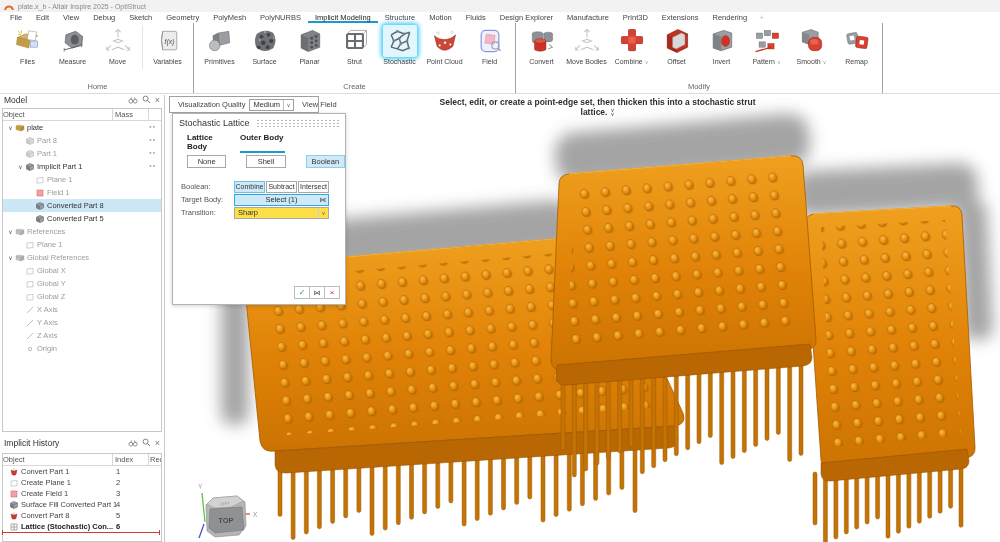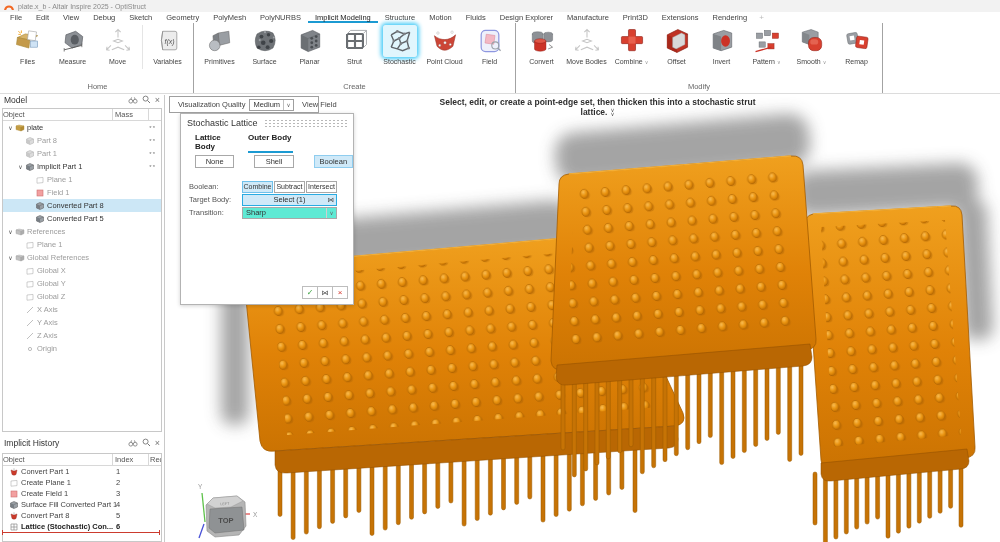--- a/index.html
+++ b/index.html
@@ -81,21 +81,21 @@
     display:flex; align-items:center; justify-content:center; }
   .viewbar-btn { font-size:7.5px; color:#444; padding:0 4px; white-space:nowrap; }
 
   
   .prompt { position:absolute; left:425px; top:97px; width:345px; text-align:center; z-index:4;
     font-size:8.5px; font-weight:bold; color:#2e2e2e; }
   .dbl-chev { display:inline-block; font-size:5.5px; line-height:3.5px; color:#555;
     vertical-align:middle; margin-left:3px; font-weight:normal; }
 
   
-  .dialog { position:absolute; left:180px; top:113px; width:174px; height:192px; z-index:5;
+  .dialog { position:absolute; left:172px; top:113px; width:174px; height:192px; z-index:5;
     background:#fff; border:1px solid #b3b3b3; box-shadow:0 1px 4px rgba(0,0,0,.18); }
   .dlg-titlerow { display:flex; align-items:center; padding:4px 6px 2px 6px; }
   .dlg-title { font-size:9px; color:#333; white-space:nowrap; }
   .dlg-grip { flex:1; height:8px; margin-left:6px;
     background-image:radial-gradient(#b8b8b8 .6px, transparent .7px); background-size:4px 3px; }
   .dlg-tabs { display:flex; margin:3px 0 0 14px; gap:8px; }
   .dlg-tab { font-size:8px; font-weight:bold; color:#222; width:45px; text-align:left; padding-bottom:2px; }
   .dlg-tab.active { border-bottom:2px solid #1b9ad2; }
   .seg-row { display:flex; margin:2px 0 0 14px; gap:20px; }
   .seg-btn { width:45px; height:13px; border:1px solid #a8a8a8; background:#fff;
@@ -103,21 +103,21 @@
   .seg-btn.on { background:#cfe9f8; border-color:#8fcdef; }
   .dlg-row { display:flex; align-items:center; height:13px; margin:0 0 0 8px; position:relative; }
   .dlg-row .lbl { font-size:7.5px; color:#555; }
   .dlg-row .ctrl { position:absolute; left:53px; display:flex; gap:1px; }
   .opt-btn { width:31px; height:12px; border:1px solid #a8a8a8; background:#fff;
     font-size:7px; color:#333; display:flex; align-items:center; justify-content:center; }
   .opt-btn.on { background:#cfe9f8; border-color:#6fc0ea; }
   .sel-field { width:95px; height:12px; background:#cfe9f8; border:1px solid #29abe2;
     font-size:7.5px; color:#2a2a2a; display:flex; align-items:center; justify-content:center; position:relative; }
   .sel-field .scope { position:absolute; right:2px; font-size:6.5px; color:#444; }
-  .drop-field { width:95px; height:12px; background:#5eead4; border:1px solid #a8a8a8;
+  .drop-field { width:95px; height:12px; background:#fde047; border:1px solid #a8a8a8;
     font-size:7.5px; color:#333; display:flex; align-items:center; padding-left:3px; position:relative; }
   .drop-field .caret { position:absolute; right:0; top:0; bottom:0; width:10px; border-left:1px solid #cfcfcf;
     font-size:5.5px; color:#666; display:flex; align-items:center; justify-content:center; }
   .dlg-footer { position:absolute; right:5px; bottom:5px; display:flex; }
   .ftr-btn { width:16px; height:13px; border:1px solid #bdbdbd; margin-left:-1px; background:#fff;
     display:flex; align-items:center; justify-content:center; font-size:8px; }
   .ftr-ok { color:#3ba23f; } .ftr-scope { color:#444; font-size:7px; } .ftr-cancel { color:#d4342a; }
 </style>
 </head>
 <body>

